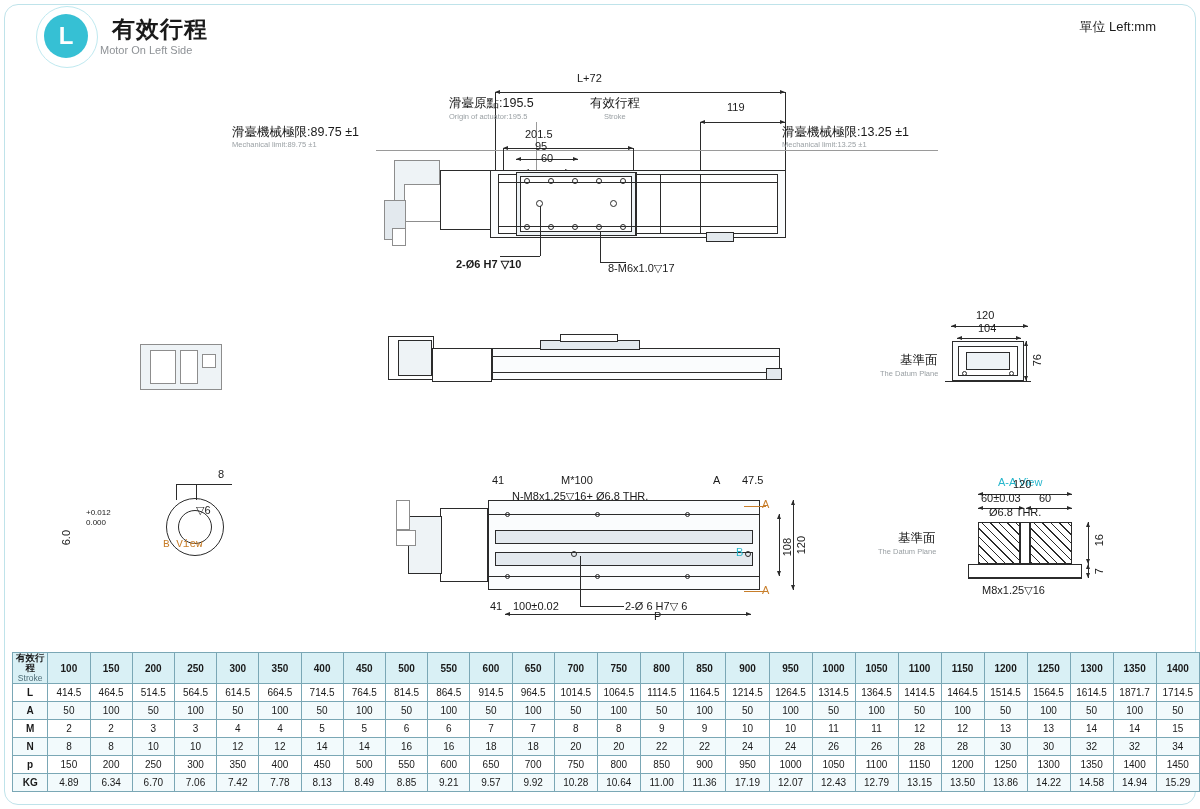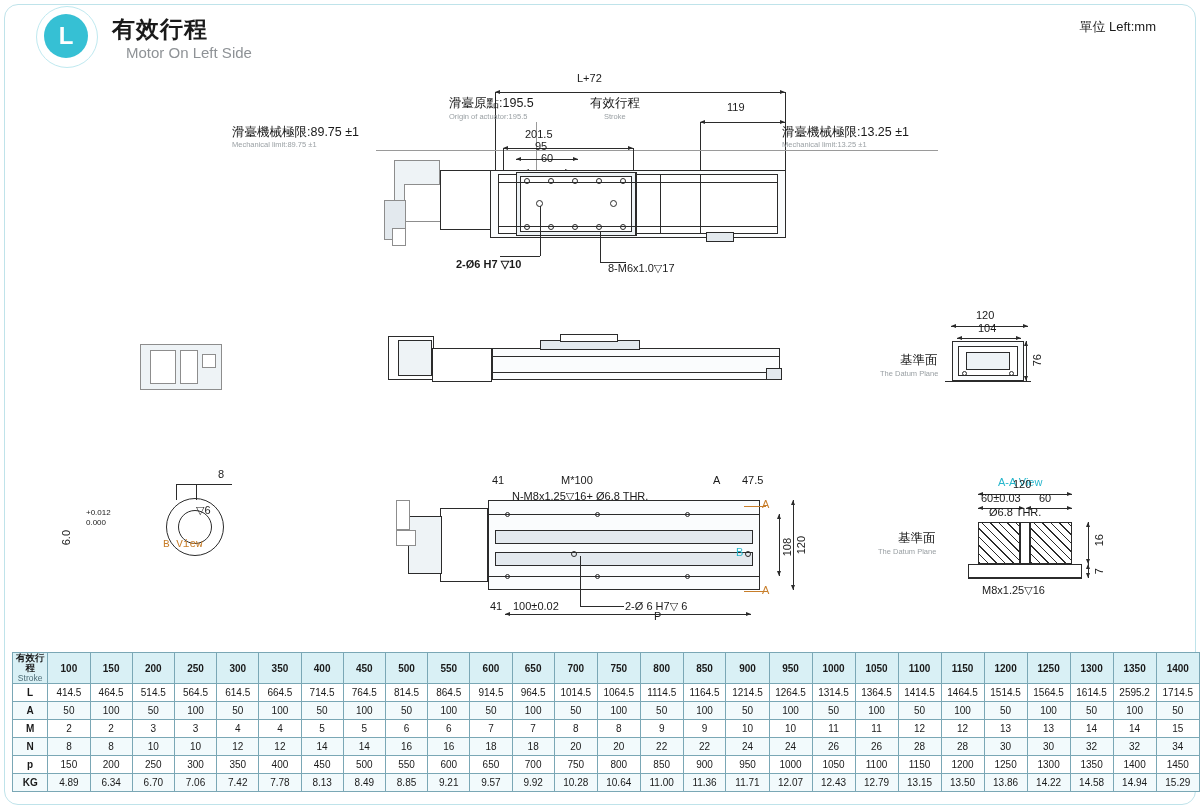--- a/index.html
+++ b/index.html
@@ -4,21 +4,21 @@
 <style>
   html,body{margin:0;padding:0;background:#ffffff;}
   body{width:1200px;height:809px;position:relative;font-family:"Liberation Sans",sans-serif;color:#1a1a1a;overflow:hidden;}
   .page{position:absolute;inset:0;}
   
   .frame{position:absolute;left:4px;top:4px;width:1192px;height:801px;border:1px solid #bfe3ea;border-radius:14px;box-sizing:border-box;}
   
   .hdr-badge{position:absolute;left:44px;top:14px;width:44px;height:44px;border-radius:50%;background:#36c0d4;display:flex;align-items:center;justify-content:center;color:#fff;font-size:24px;font-weight:bold;}
   .hdr-badge .ring{position:absolute;left:-8px;top:-8px;width:60px;height:60px;border-radius:50%;border:1px solid #bfe9f0;}
   .hdr-title{position:absolute;left:112px;top:14px;font-size:23px;font-weight:bold;letter-spacing:1px;}
-  .hdr-sub{position:absolute;left:126px;top:44px;font-size:15px;color:#8e9296;}
+  .hdr-sub{position:absolute;left:100px;top:44px;font-size:11px;color:#8e9296;}
   .hdr-unit{position:absolute;right:44px;top:18px;font-size:13px;}
   
   .t{position:absolute;font-size:11px;white-space:nowrap;}
   .t.cn{font-size:12.5px;}
   .t.sm{font-size:7.5px;color:#9aa0a4;}
   .t.cy{color:#26b6cc;}
   .t.or{color:#c87e2a;}
   .vert{writing-mode:vertical-rl;transform:rotate(180deg);}
   
   .ln{position:absolute;background:#2b2b2b;}
@@ -310,21 +310,21 @@
           <td>1164.5</td>
           <td>1214.5</td>
           <td>1264.5</td>
           <td>1314.5</td>
           <td>1364.5</td>
           <td>1414.5</td>
           <td>1464.5</td>
           <td>1514.5</td>
           <td>1564.5</td>
           <td>1614.5</td>
-          <td>2595.2</td>
+          <td>1871.7</td>
           <td>1714.5</td>
         </tr>
         <tr>
           <td class="lab">A</td>
           <td>50</td>
           <td>100</td>
           <td>50</td>
           <td>100</td>
           <td>50</td>
           <td>100</td>
@@ -451,21 +451,21 @@
           <td>8.13</td>
           <td>8.49</td>
           <td>8.85</td>
           <td>9.21</td>
           <td>9.57</td>
           <td>9.92</td>
           <td>10.28</td>
           <td>10.64</td>
           <td>11.00</td>
           <td>11.36</td>
-          <td>11.71</td>
+          <td>17.19</td>
           <td>12.07</td>
           <td>12.43</td>
           <td>12.79</td>
           <td>13.15</td>
           <td>13.50</td>
           <td>13.86</td>
           <td>14.22</td>
           <td>14.58</td>
           <td>14.94</td>
           <td>15.29</td>

